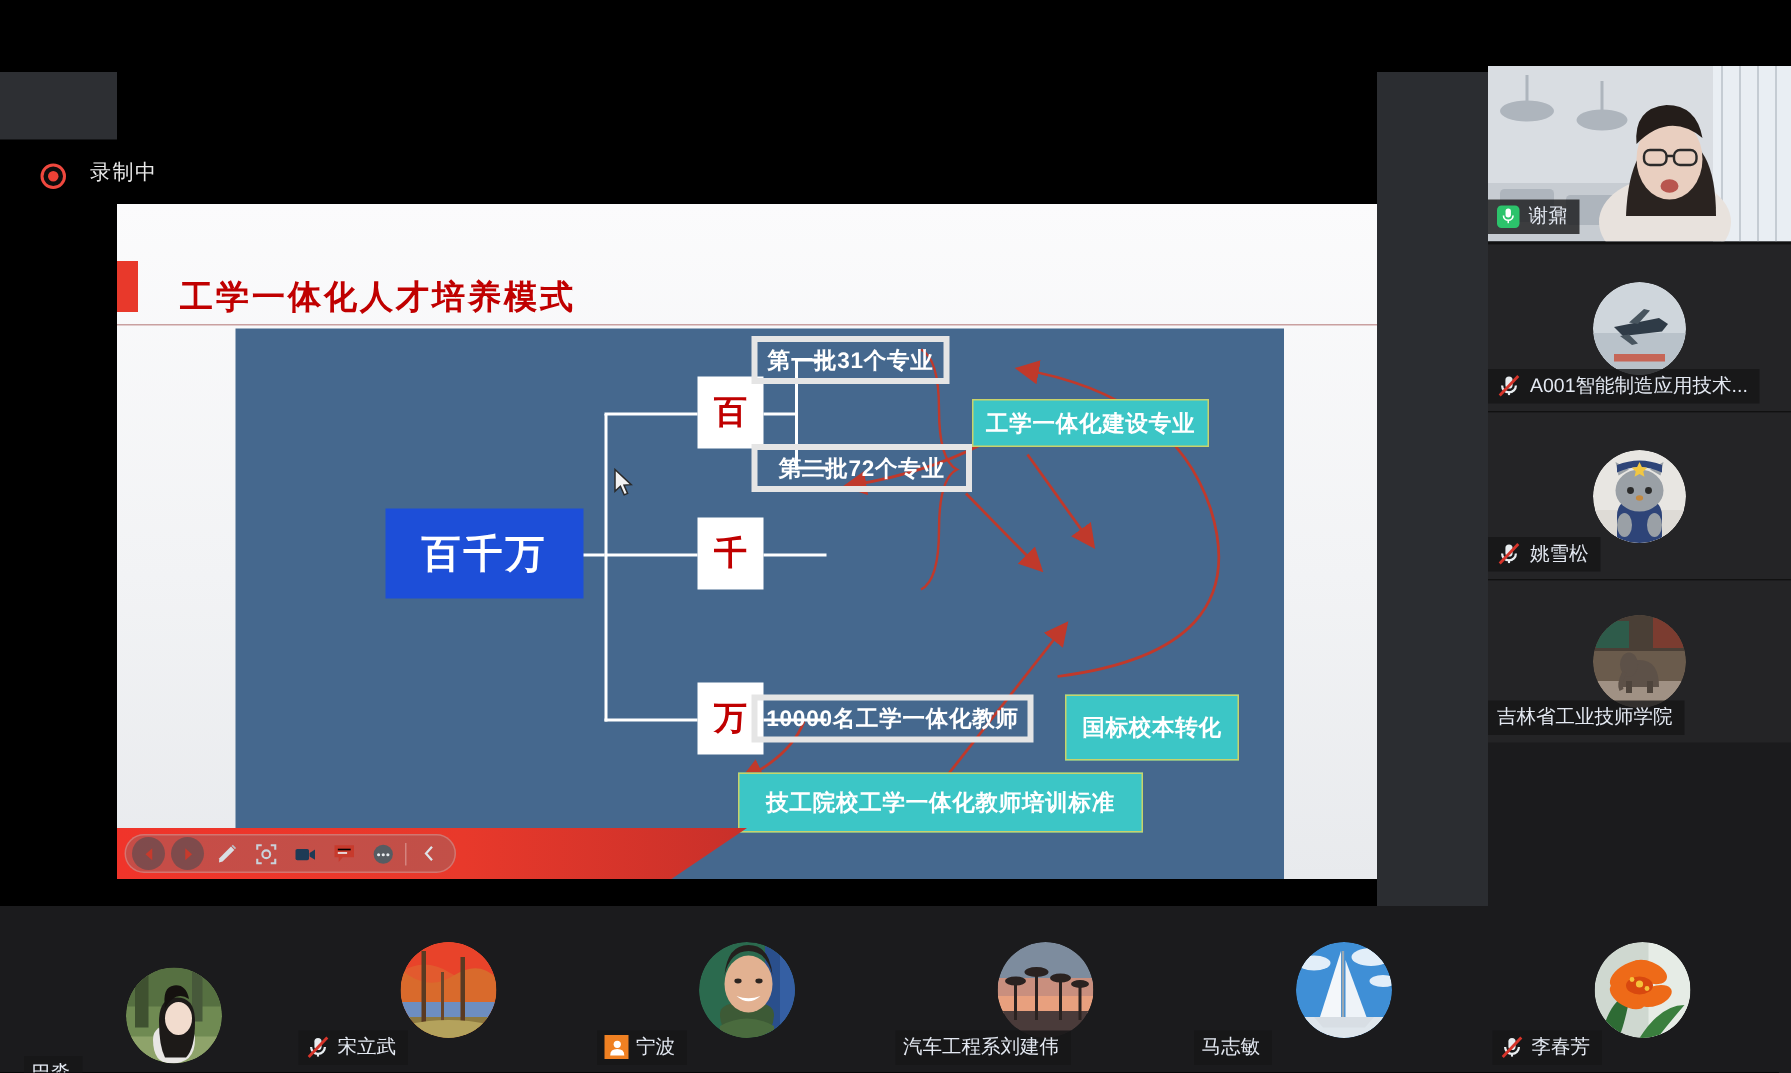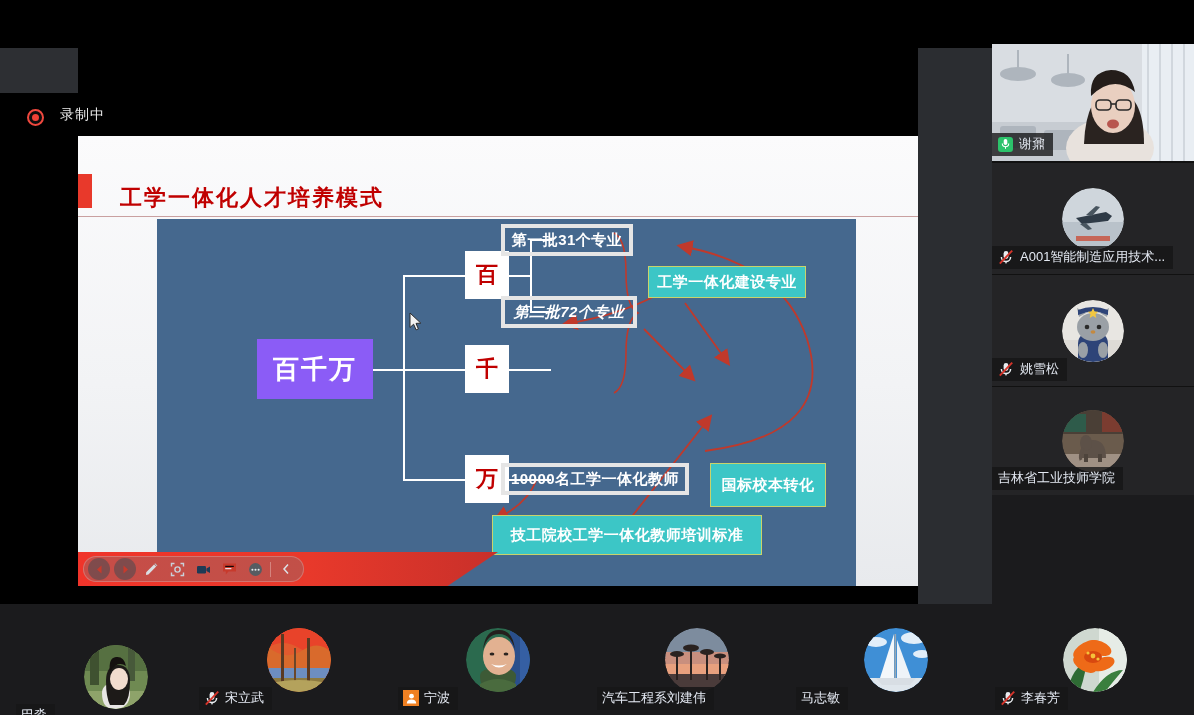--- a/index.html
+++ b/index.html
@@ -69,22 +69,22 @@
   .wline { position: absolute; background: #ffffff; }
 
   
   .charbox {
     position: absolute; background: #ffffff;
     display: flex; align-items: center; justify-content: center;
     color: #c00000; font-weight: bold; font-size: 22px;
   }
   
   #box-main {
-    position: absolute; left: 100px; top: 120px; width: 116px; height: 60px;
-    background: #8b5cf6;
+    position: absolute; left: 100px; top: 120px; width: 132px; height: 60px;
+    background: #1d4ed8;
     display: flex; align-items: center; justify-content: center;
     color: #ffffff; font-weight: bold; font-size: 26px; letter-spacing: 2px;
   }
   
   .obox {
     position: absolute; background: transparent;
     border: 4px solid #e5e5e5;
     display: flex; align-items: center; justify-content: center;
     color: #ffffff; font-weight: bold; font-size: 15px;
     letter-spacing: .5px; white-space: nowrap;
@@ -252,21 +252,21 @@
           <path d="M548,232 Q680,215 650,120 Q625,45 523,27" fill="none" stroke="#c0392b" stroke-width="1.8" marker-end="url(#ah)"></path>
         </svg>
 
         <div id="box-main">百千万</div>
 
         <div class="charbox" style="left:308px;top:32px;width:44px;height:48px;">百</div>
         <div class="charbox" style="left:308px;top:126px;width:44px;height:48px;">千</div>
         <div class="charbox" style="left:308px;top:236px;width:44px;height:48px;">万</div>
 
         <div class="obox" style="left:344px;top:5px;width:132px;height:32px;">第一批31个专业</div>
-        <div class="obox" style="left:344px;top:77px;width:136px;height:32px;font-style:italic;">第二批72个专业</div>
+        <div class="obox" style="left:344px;top:77px;width:147px;height:32px;">第二批72个专业</div>
         <div class="obox" style="left:344px;top:244px;width:188px;height:32px;">10000名工学一体化教师</div>
 
         <div class="tbox" style="left:553px;top:244px;width:116px;height:44px;">国标校本转化</div>
         <div class="tbox" style="left:491px;top:47px;width:158px;height:32px;">工学一体化建设专业</div>
         <div class="tbox" style="left:335px;top:296px;width:270px;height:40px;">技工院校工学一体化教师培训标准</div>
 
       </div>
 
       <div id="slide-band"></div>
 

